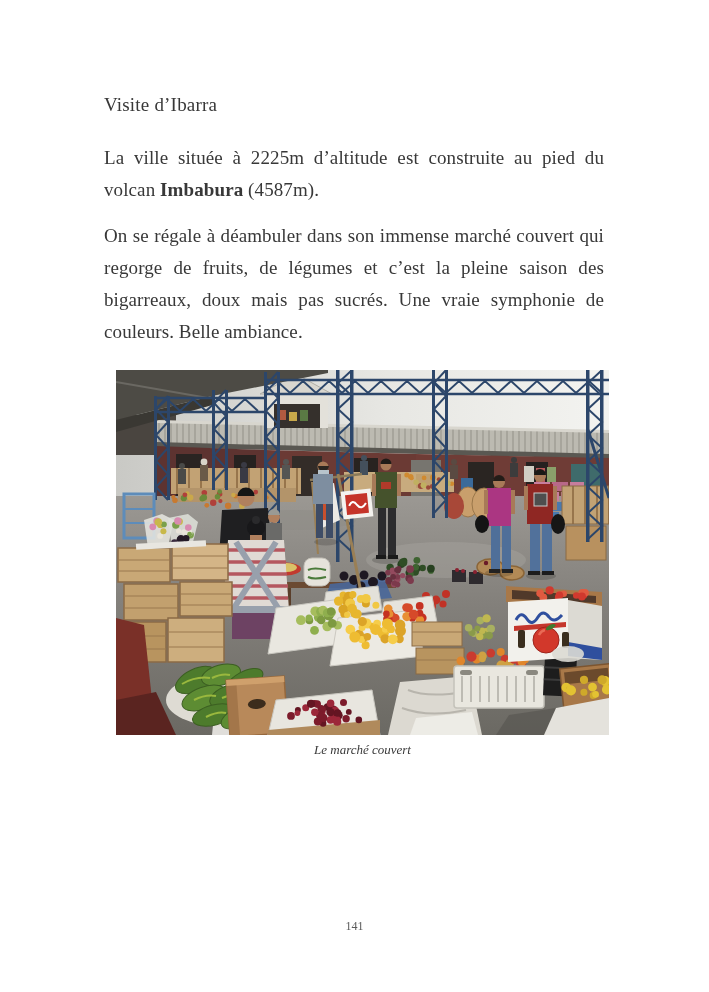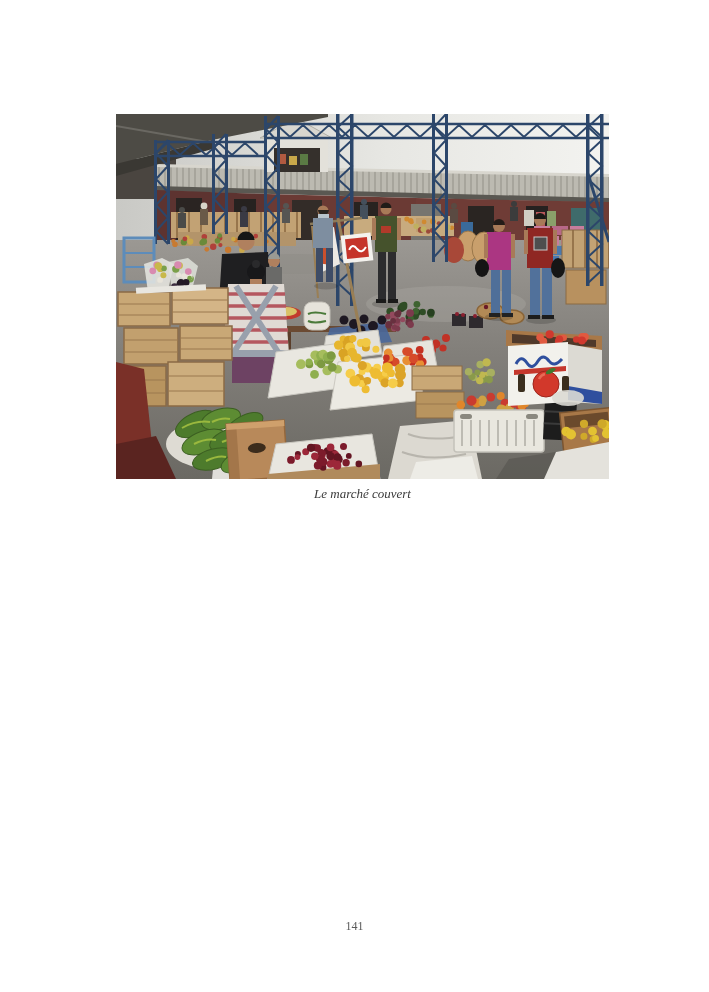--- a/index.html
+++ b/index.html
@@ -41,22 +41,25 @@
     position:absolute;top:919px;left:0;width:709px;
     text-align:center;font-size:12px;color:#5a5a5a;
   }
 </style>
 </head>
 <body>
 
 <div class="page">
   <div class="content">
 
-
-
+    <h1 class="doc-title">Visite d’Ibarra</h1>
+
+    <p class="body-par par-altitude"><span>La ville située à 2225m d’altitude est construite au pied du volcan </span><b>Imbabura</b><span> (4587m).</span></p>
+
+    <p class="body-par par-market">On se régale à déambuler dans son immense marché couvert qui regorge de fruits, de légumes et c’est la pleine saison des bigarreaux, doux mais pas sucrés. Une vraie symphonie de couleurs. Belle ambiance.</p>
 
     <figure class="photo-fig">
       <svg width="493" height="365" viewBox="0 0 493 365">
         <defs>
           <linearGradient id="sky" x1="0" y1="0" x2="1" y2="0">
             <stop offset="0" stop-color="#c9c9c5"></stop>
               <stop offset="0.55" stop-color="#e7e7e3"></stop>
               <stop offset="1" stop-color="#f3f3f0"></stop>
           </linearGradient>
           <linearGradient id="gnd" x1="0" y1="0" x2="0" y2="1">

